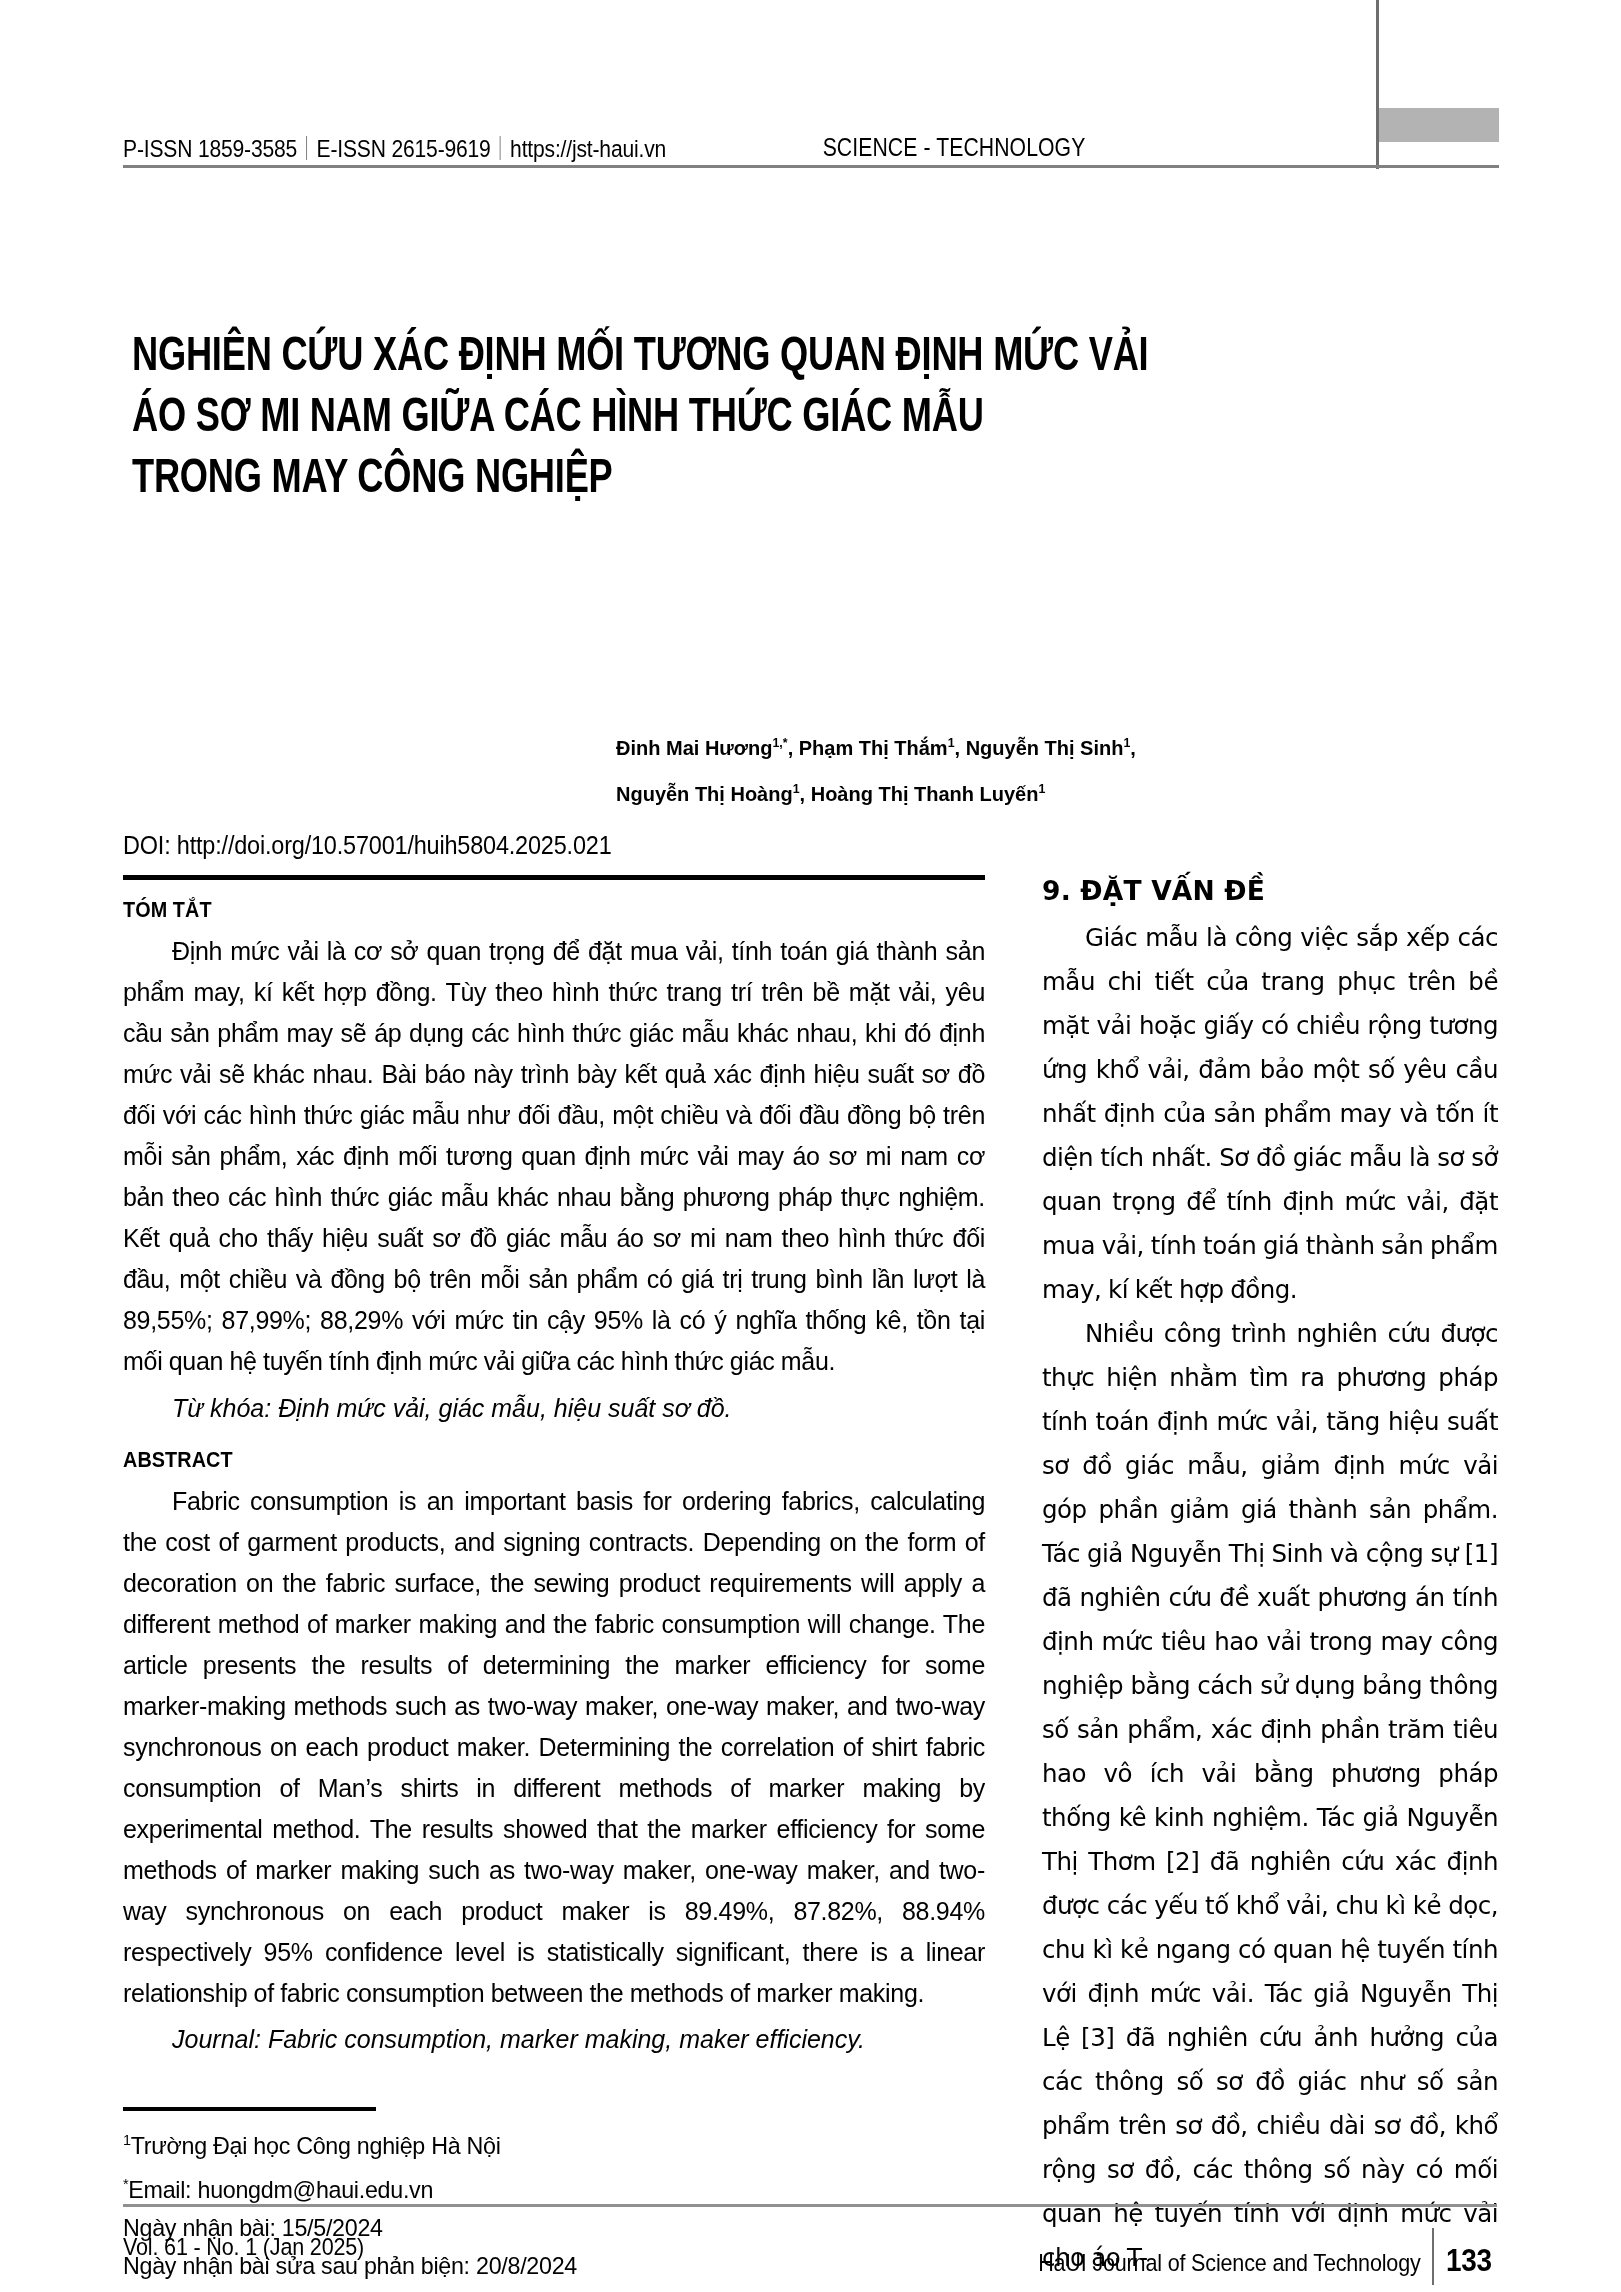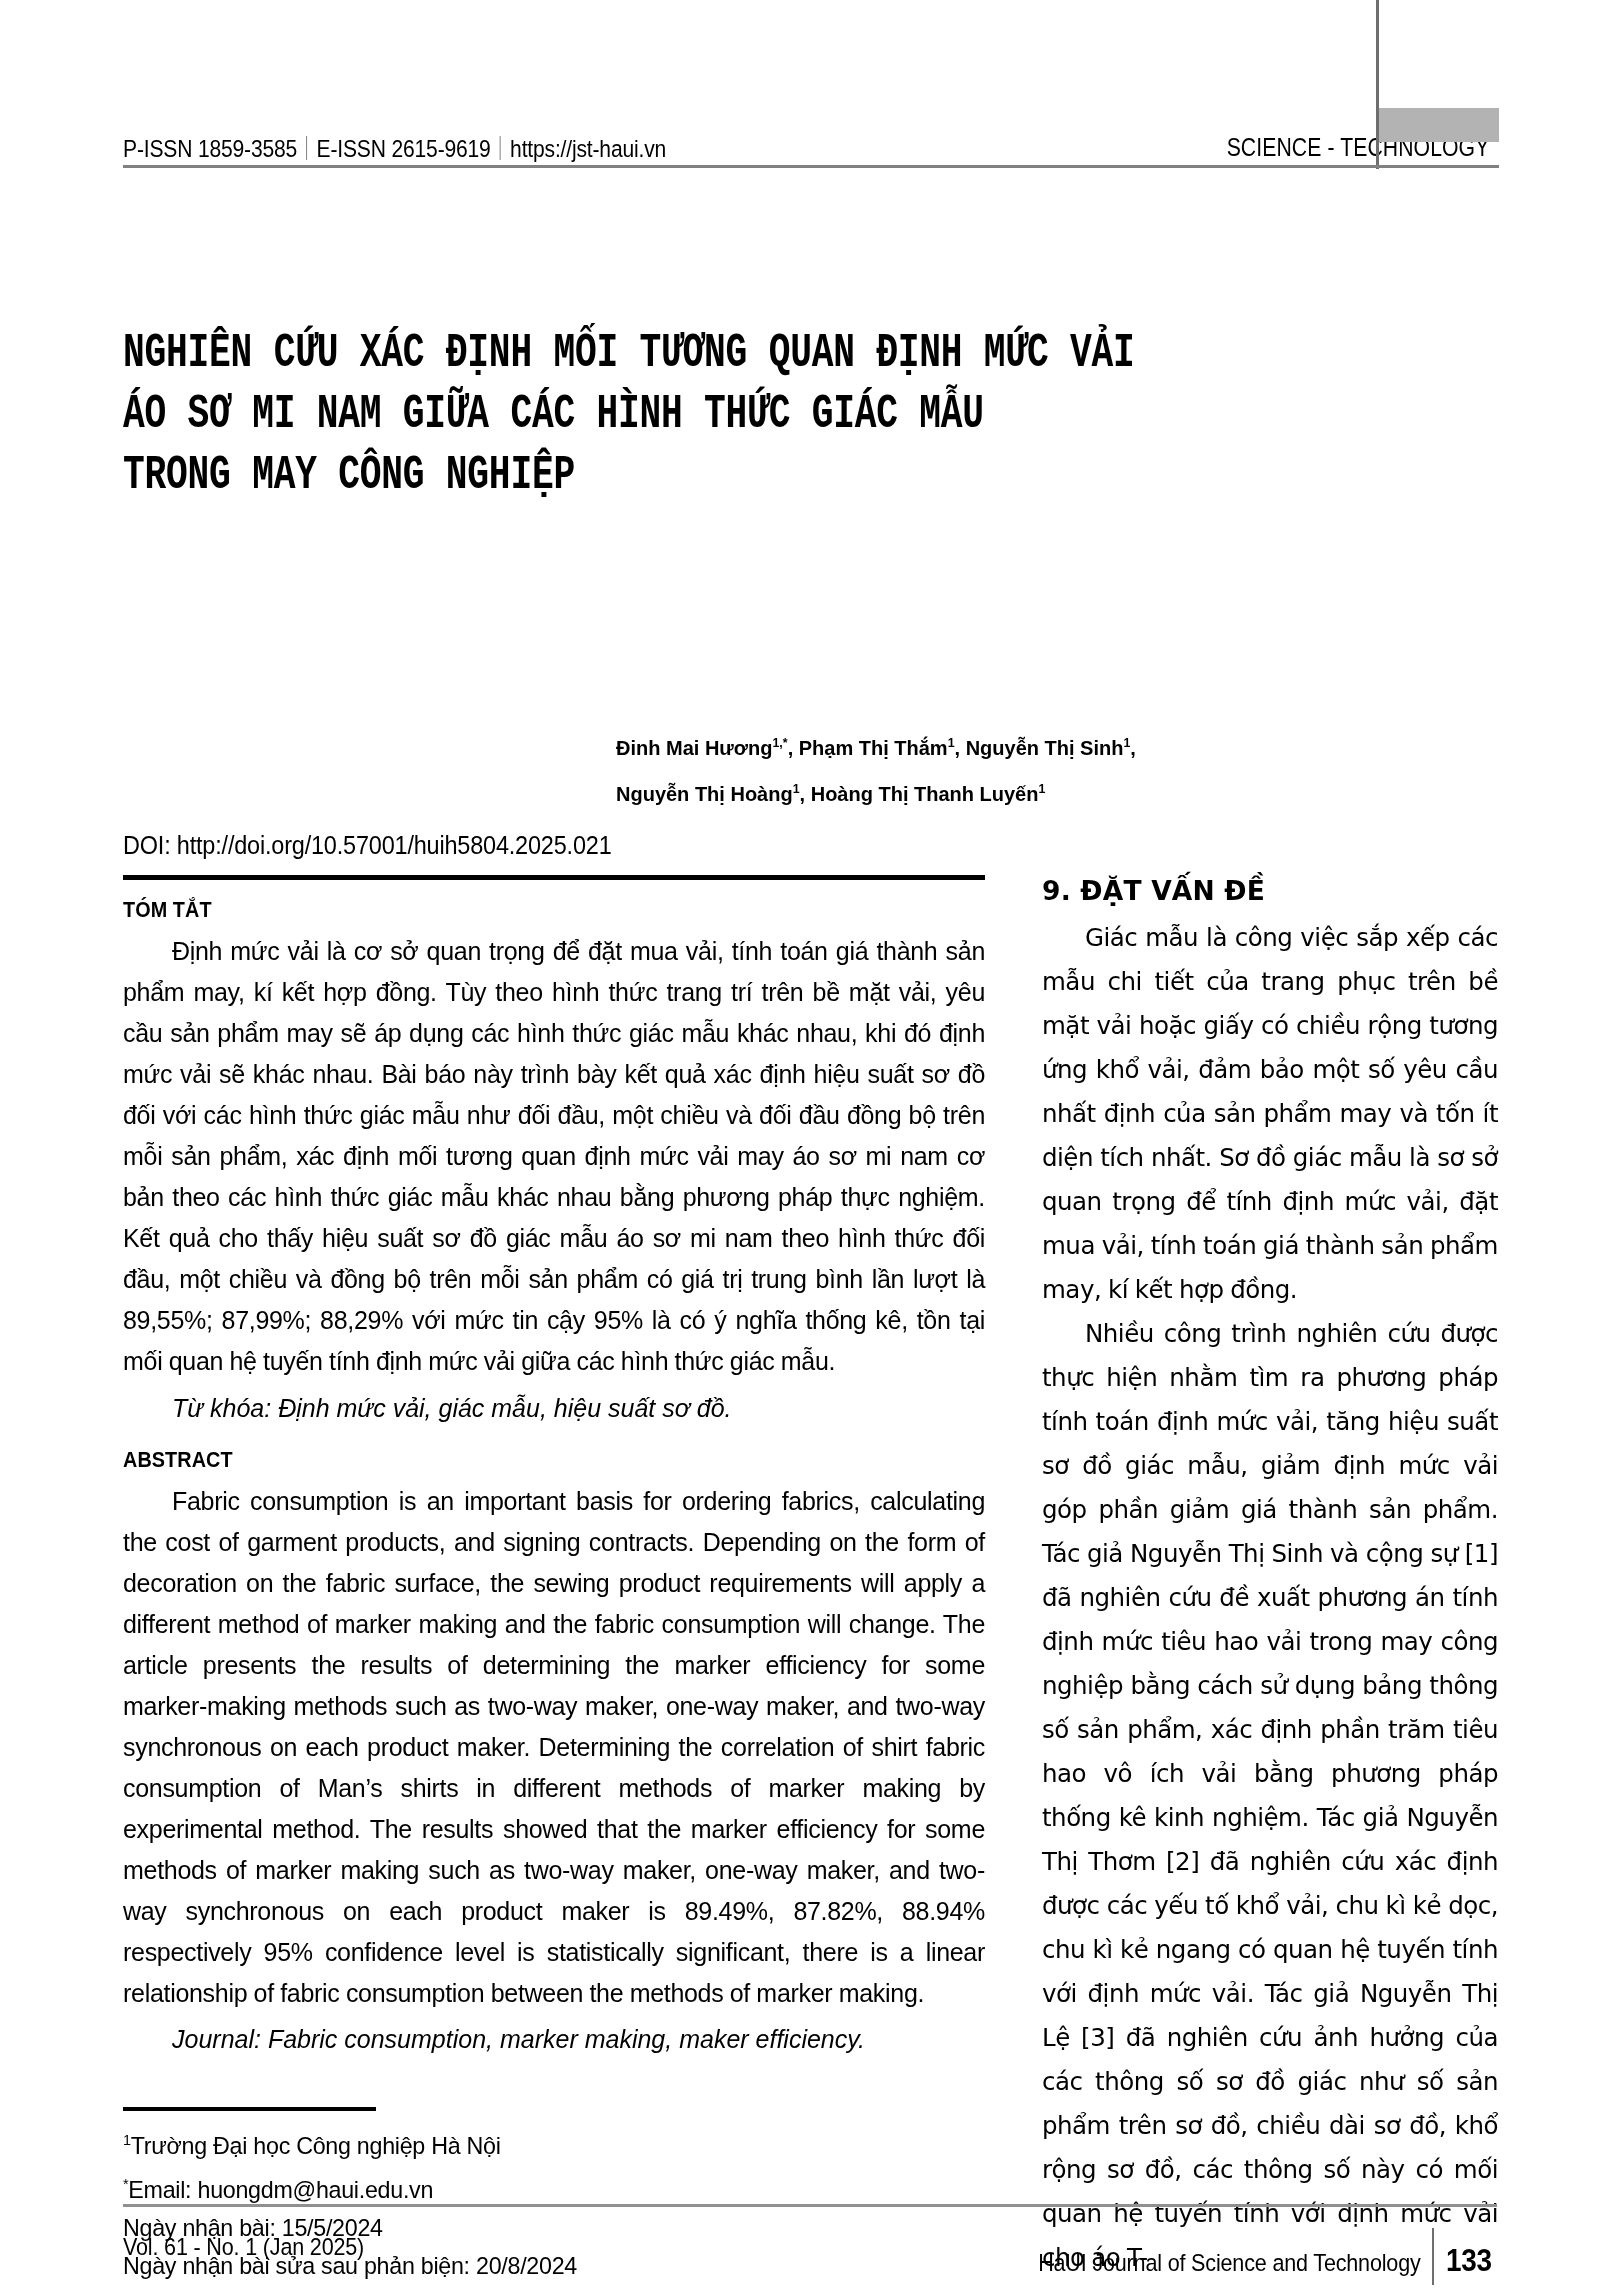--- a/index.html
+++ b/index.html
@@ -29,21 +29,20 @@
   .header {
     position: absolute;
     left: 123px;
     top: 108px;
     width: 1374px;
     height: 61px;
   }
   .header-inner {
     display: flex;
     align-items: flex-end;
-    justify-content: space-between;
     height: 57px;
     padding-bottom: 2px;
   }
   .hdr-left {
     display: flex;
     align-items: baseline;
     font-size: 24.5px;
     letter-spacing: -0.2px;
     white-space: nowrap;
     transform: scaleX(0.86);
@@ -95,24 +94,23 @@
     left: 1376px;
     top: 165px;
     width: 123px;
     height: 2.9px;
     background: #808080;
   }
 
   
   .title-block {
     position: absolute;
-    left: 123px;
+    left: 132px;
     top: 323px;
     width: 980px;
-    font-family: Liberation Mono, monospace;
   }
   .title-vi {
     font-weight: bold;
     font-size: 48px;
     line-height: 61px;
     letter-spacing: -0.3px;
     white-space: nowrap;
     transform: scaleX(0.755);
     transform-origin: left top;
     width: 1304px;

